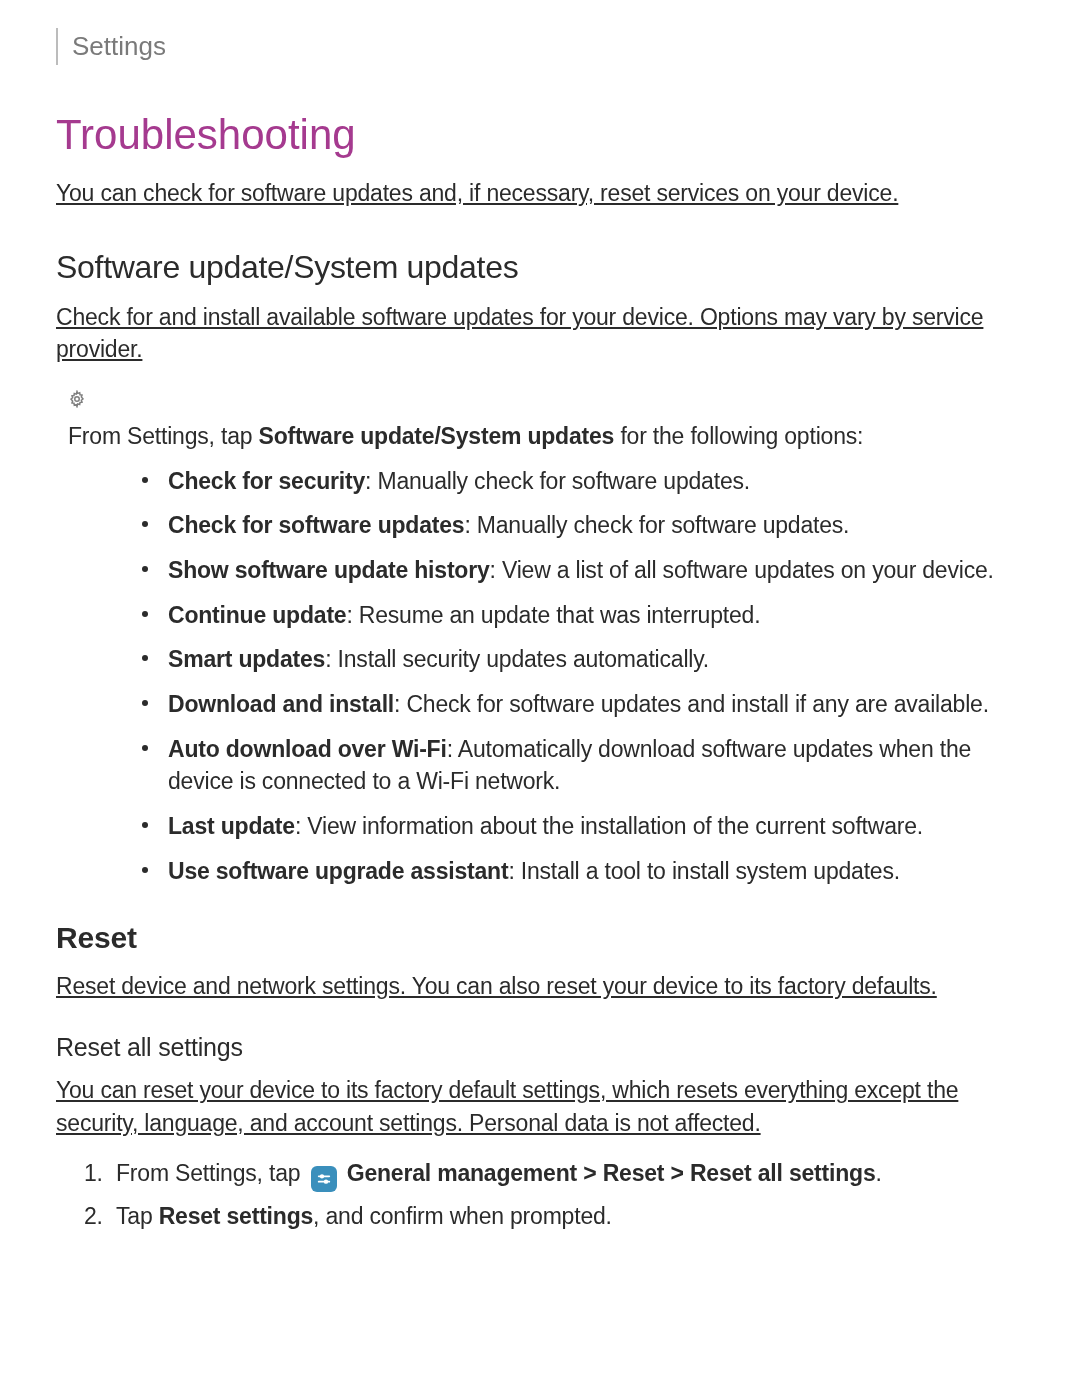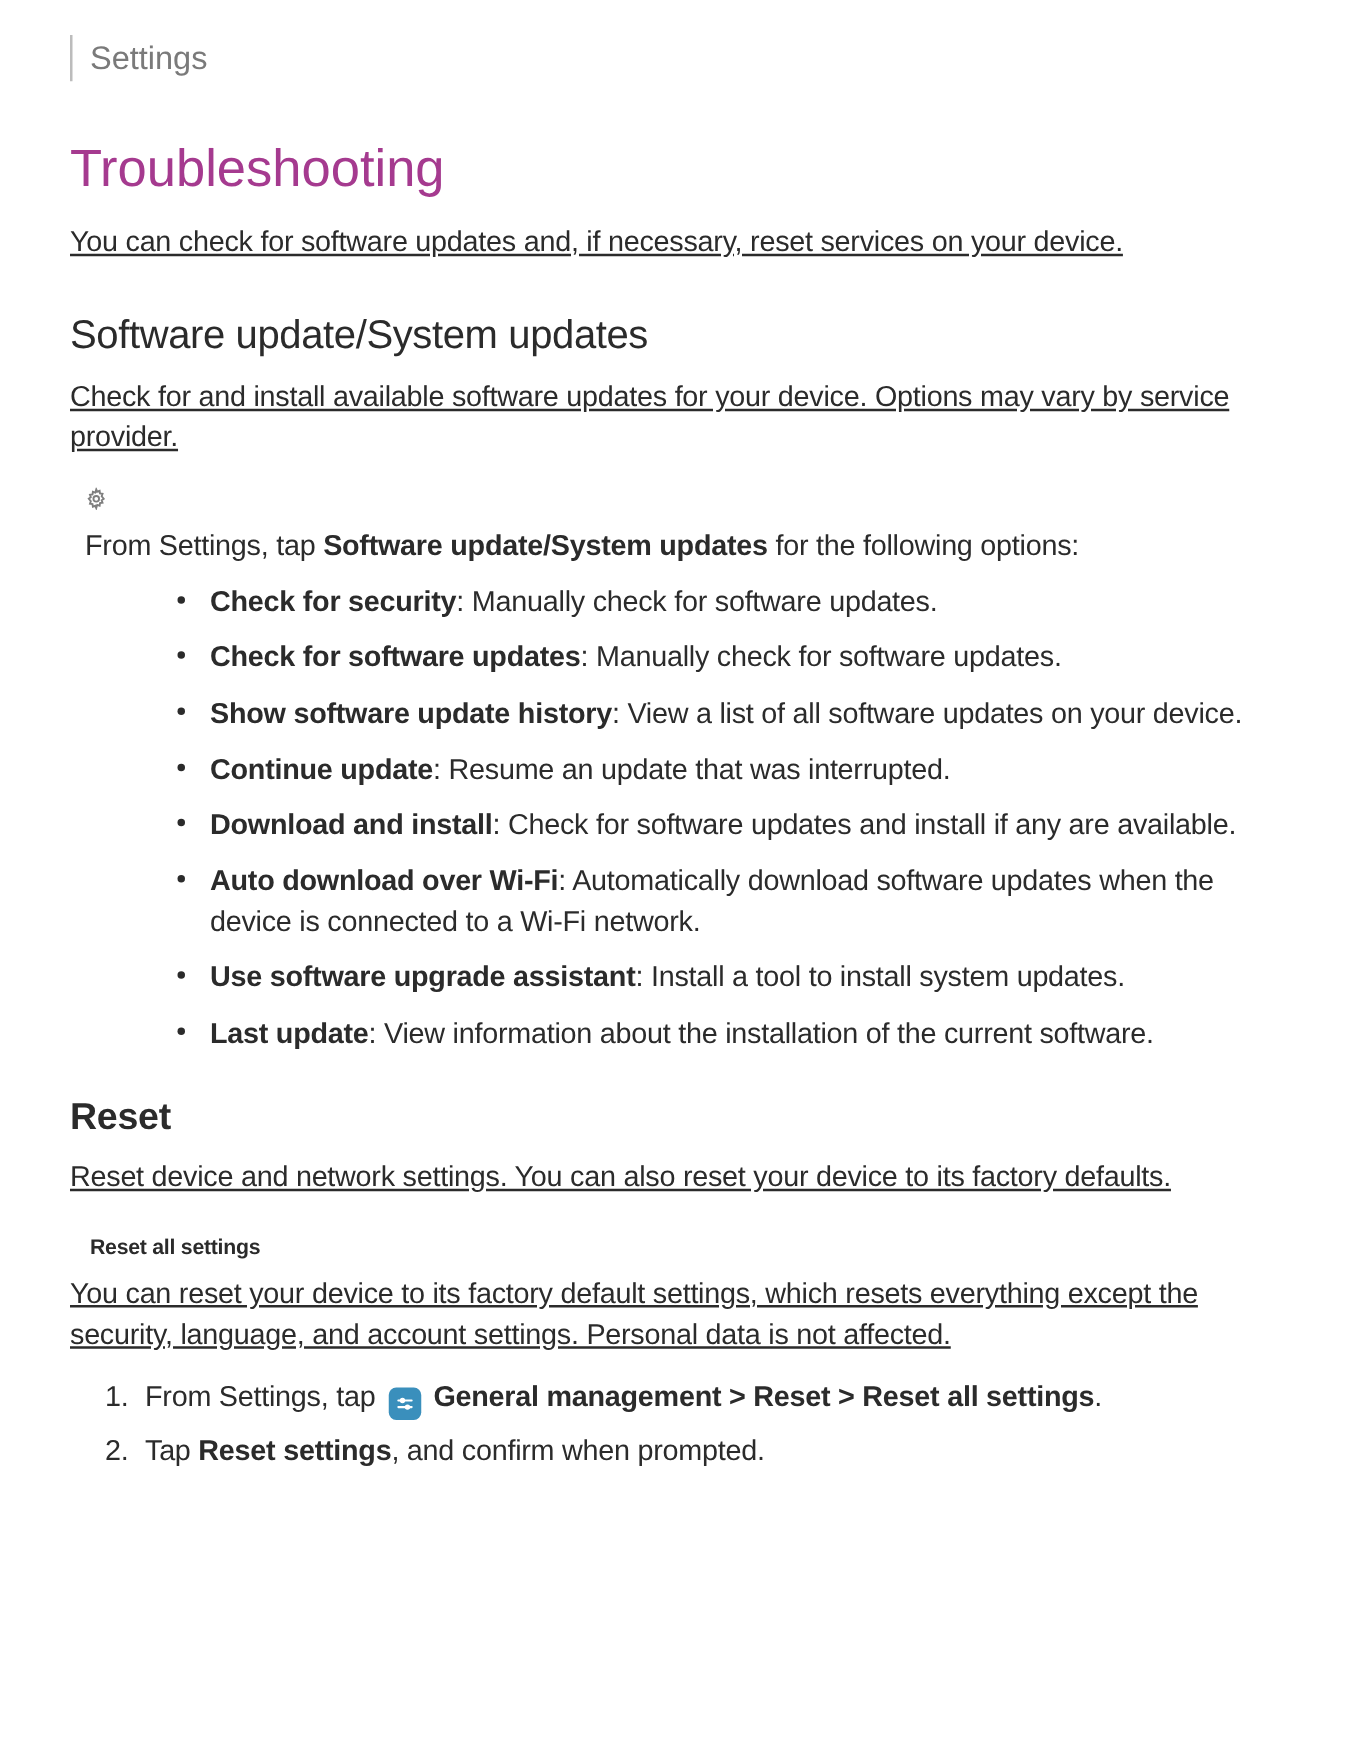--- a/index.html
+++ b/index.html
@@ -51,23 +51,23 @@
     margin:36px 0 10px 0;
     color:var(--text);
     letter-spacing:-0.3px;
   }
   h2.subsection{
     font-weight:700;
     font-size:30px;
     margin:30px 0 10px 0;
   }
   h3.subsub{
-    font-weight:700;
-    font-size:17px;
-    margin:28px 0 8px 16px;
+    font-weight:400;
+    font-size:25px;
+    margin:28px 0 8px 0;
   }
   p{margin:0 0 8px 0;text-decoration:underline;}
   .gear-line{
     display:flex;
     gap:12px;
     align-items:flex-start;
     margin:18px 0 8px 12px;
     flex-direction:column;
   }
   .gear-icon{
@@ -157,24 +157,25 @@
     <span>
       <span>From Settings, tap </span><span class="bold">Software update/System updates</span><span> for the following options:</span>
     </span>
   </div>
 
   <ul class="dot">
     <li><span class="bold">Check for security</span><span>: Manually check for software updates.</span></li>
     <li><span class="bold">Check for software updates</span><span>: Manually check for software updates.</span></li>
     <li><span class="bold">Show software update history</span><span>: View a list of all software updates on your device.</span></li>
     <li><span class="bold">Continue update</span><span>: Resume an update that was interrupted.</span></li>
+    <li><span class="bold">Smart updates</span><span>: Install security updates automatically.</span></li>
     <li><span class="bold">Download and install</span><span>: Check for software updates and install if any are available.</span></li>
     <li><span class="bold">Auto download over Wi-Fi</span><span>: Automatically download software updates when the device is connected to a Wi-Fi network.</span></li>
+    <li><span class="bold">Last update</span><span>: View information about the installation of the current software.</span></li>
     <li><span class="bold">Use software upgrade assistant</span><span>: Install a tool to install system updates.</span></li>
-    <li><span class="bold">Last update</span><span>: View information about the installation of the current software.</span></li>
   </ul>
 
   <h2 class="subsection">Reset</h2>
   <p>Reset device and network settings. You can also reset your device to its factory defaults.</p>
 
   <h3 class="subsub">Reset all settings</h3>
   <p>You can reset your device to its factory default settings, which resets everything except the security, language, and account settings. Personal data is not affected.</p>
 
   <ol class="steps">
     <li>

